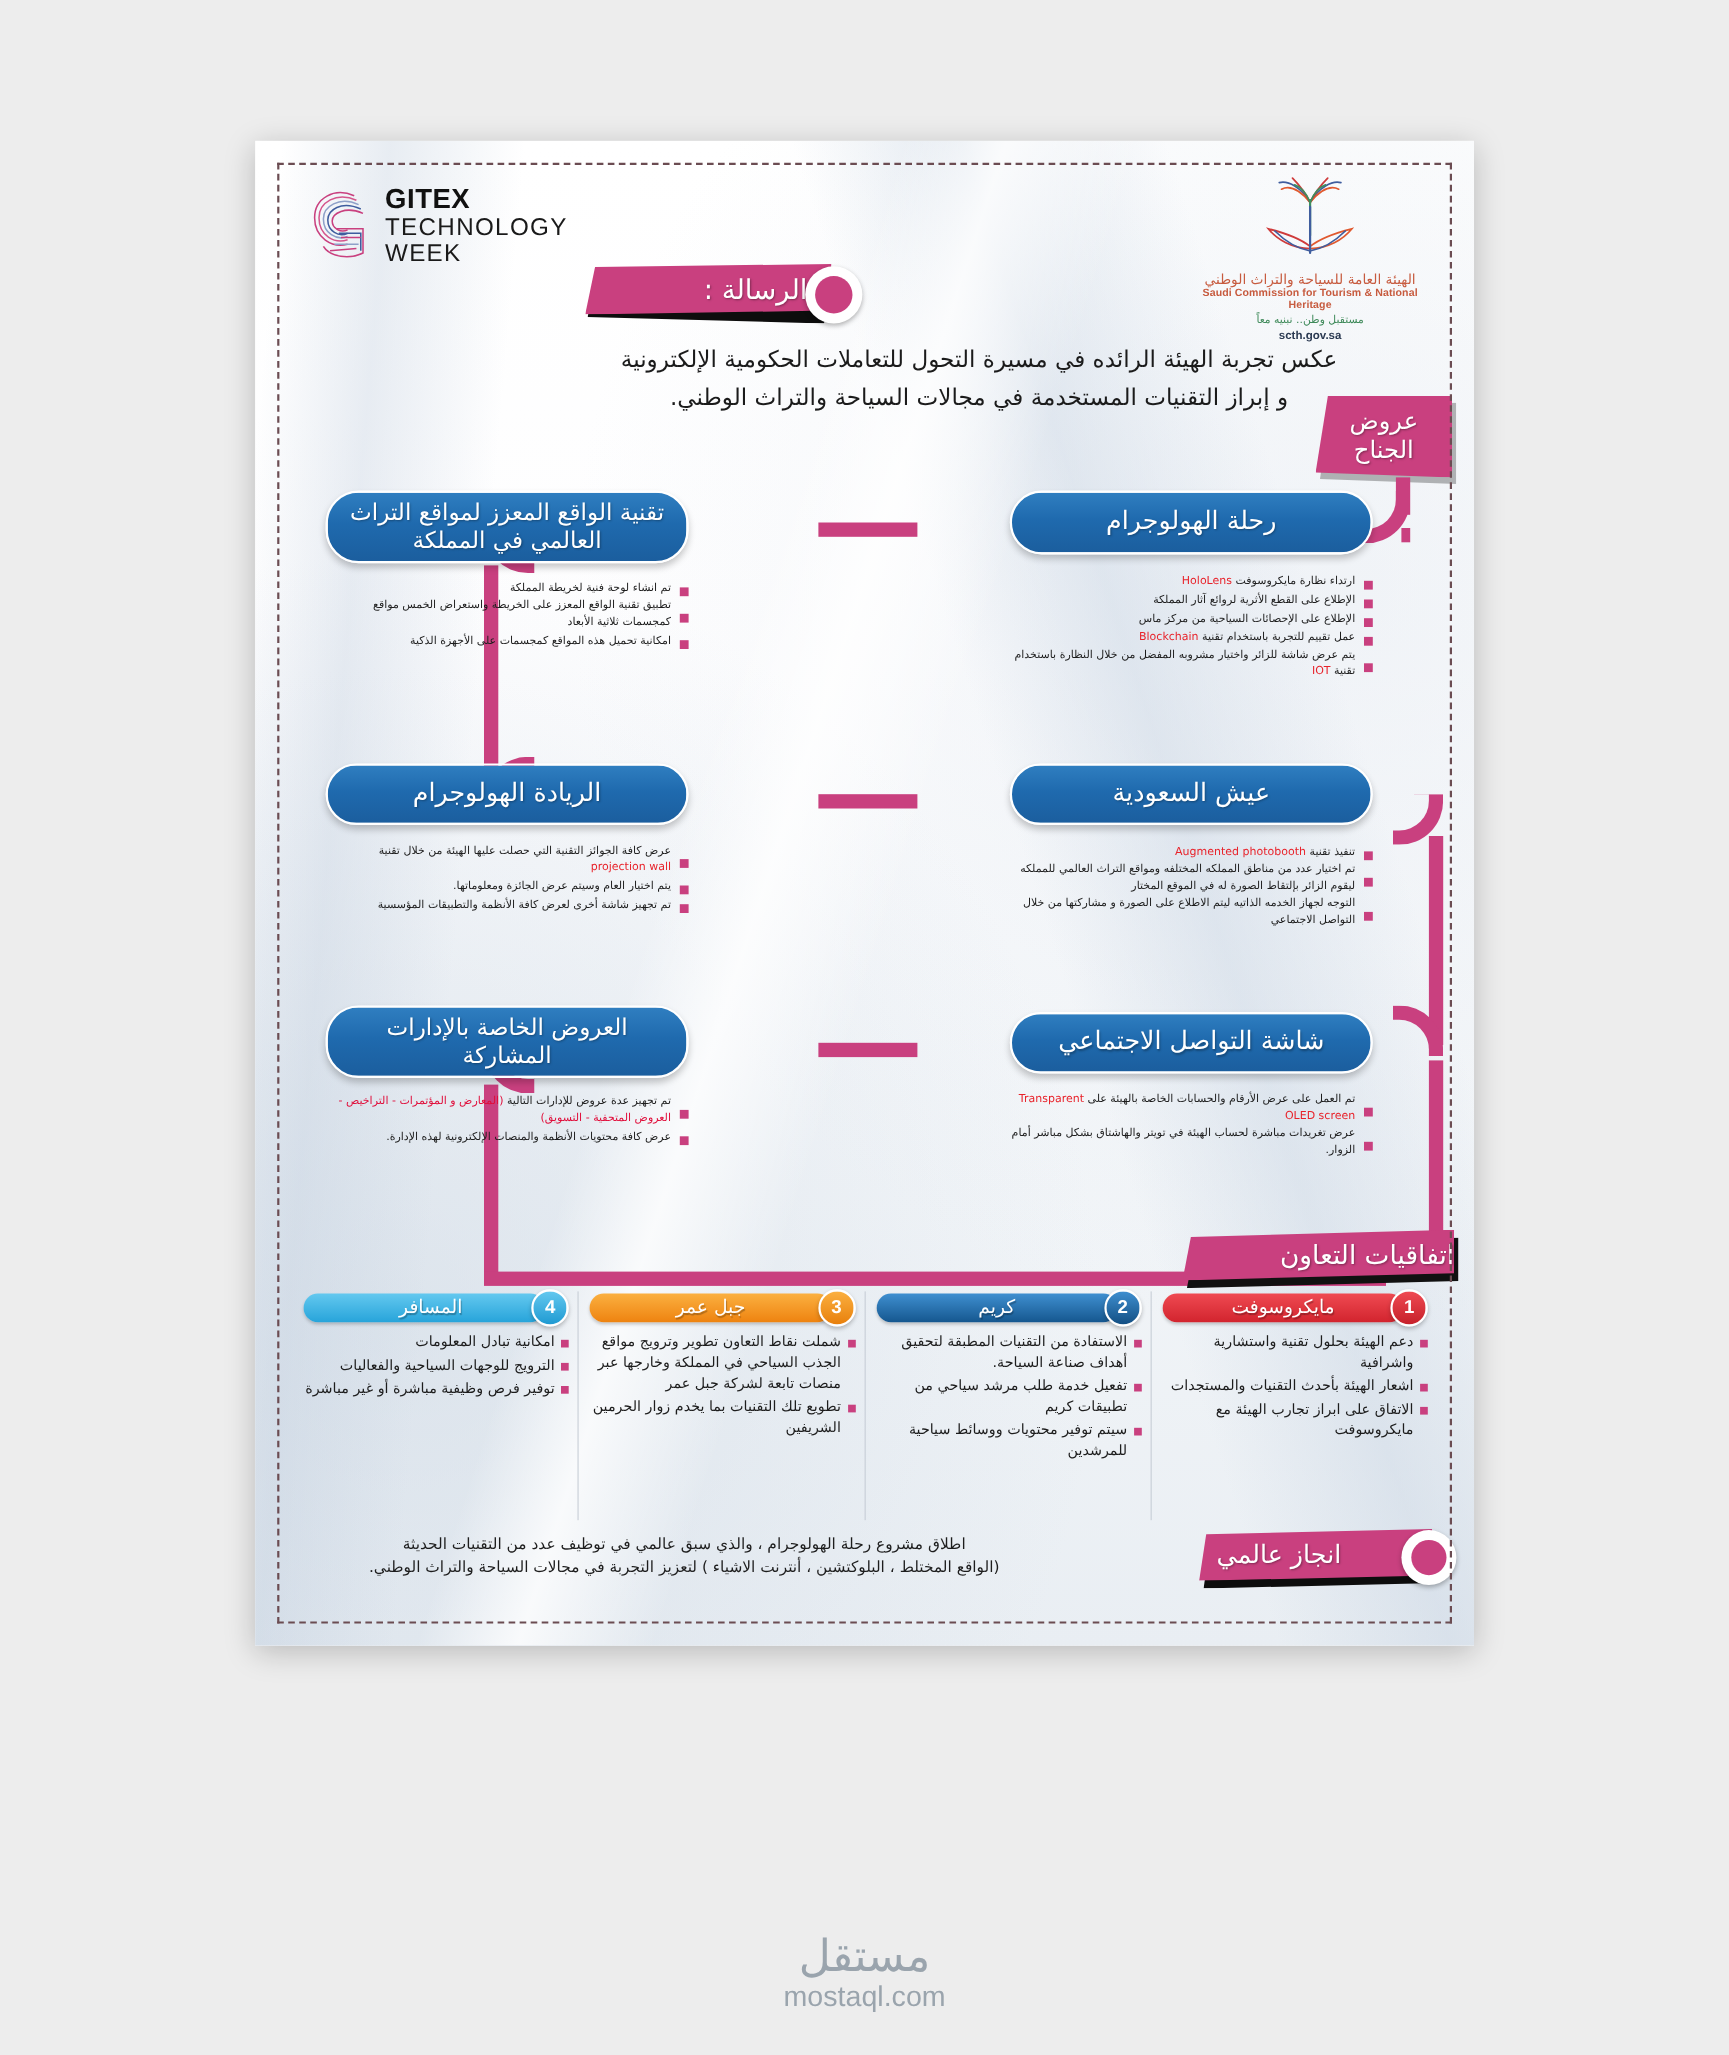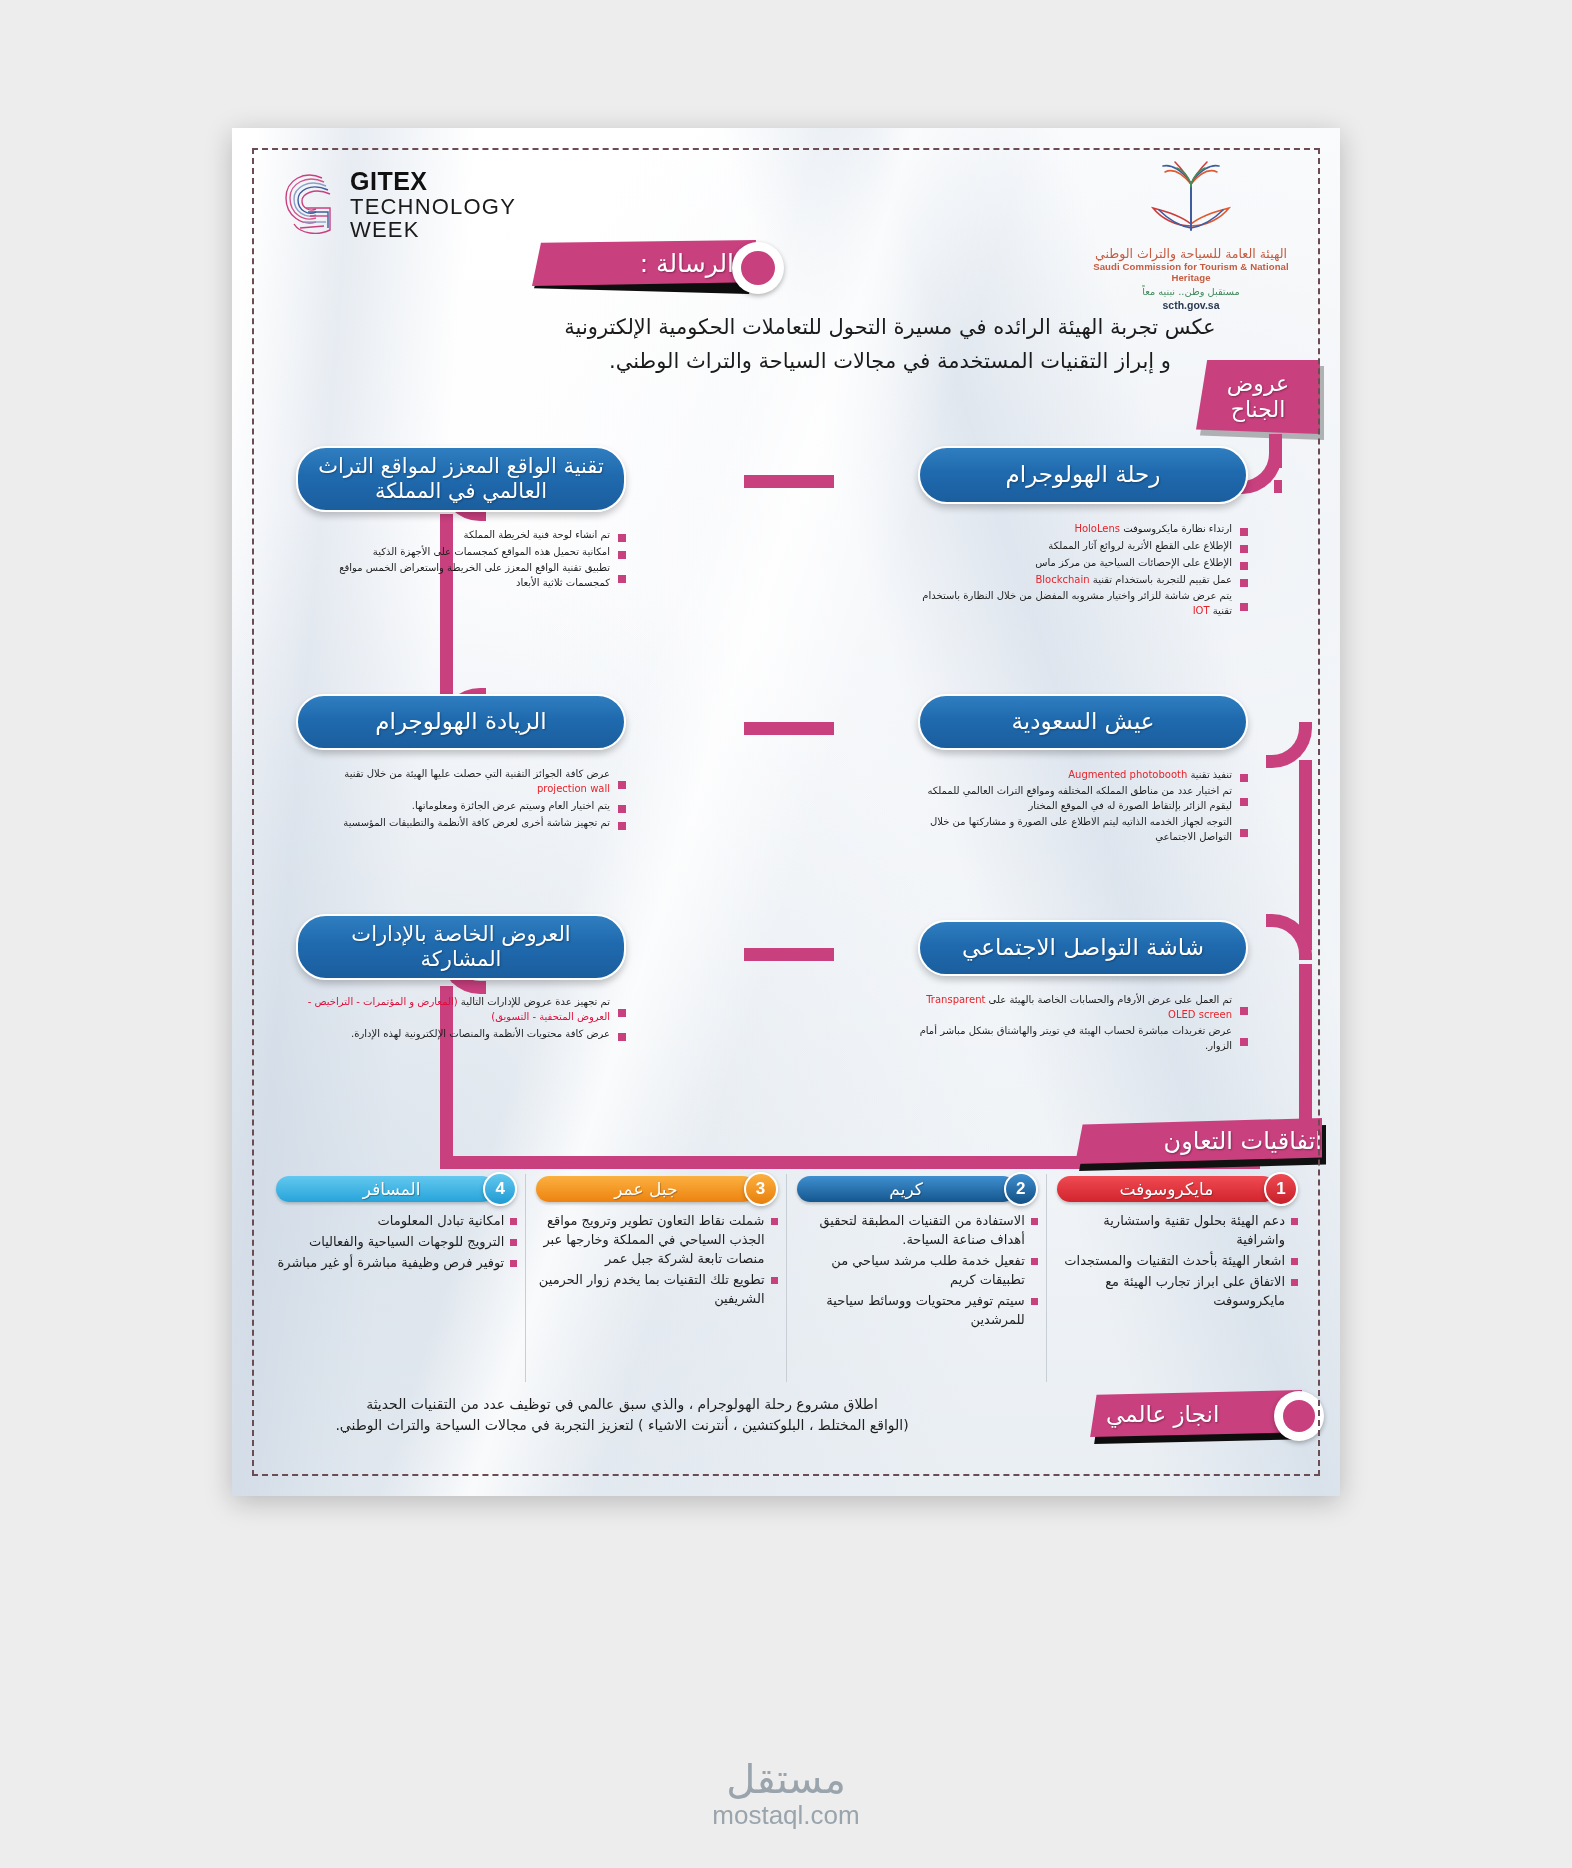--- a/index.html
+++ b/index.html
@@ -350,25 +350,25 @@
       <div class="pill two-line" style="left:64px; top:318px; width:330px; height:66px;">
         <span>تقنية الواقع المعزز لمواقع التراث العالمي في المملكة</span>
       </div>
       <ul class="blist align-right" style="left:64px; top:398px; width:330px;">
         <li>
             <span class="dot"></span>
             <span class="txt"><span>تم انشاء لوحة فنية لخريطة المملكة</span></span>
           </li>
         <li>
             <span class="dot"></span>
+            <span class="txt"><span>تطبيق تقنية الواقع المعزز على الخريطة واستعراض الخمس مواقع كمجسمات ثلاثية الأبعاد</span></span>
+          </li>
+        <li>
+            <span class="dot"></span>
             <span class="txt"><span>امكانية تحميل هذه المواقع كمجسمات على الأجهزة الذكية</span></span>
-          </li>
-        <li>
-            <span class="dot"></span>
-            <span class="txt"><span>تطبيق تقنية الواقع المعزز على الخريطة واستعراض الخمس مواقع كمجسمات ثلاثية الأبعاد</span></span>
           </li>
       </ul>
 
       <div class="pill" style="right:92px; top:566px; width:330px; height:56px;">
         <span>عيش السعودية</span>
       </div>
       <ul class="blist align-right" style="right:92px; top:638px; width:330px;">
         <li>
             <span class="dot"></span>
             <span class="txt"><span>تنفيذ تقنية </span><span class="hl">Augmented photobooth</span></span>

